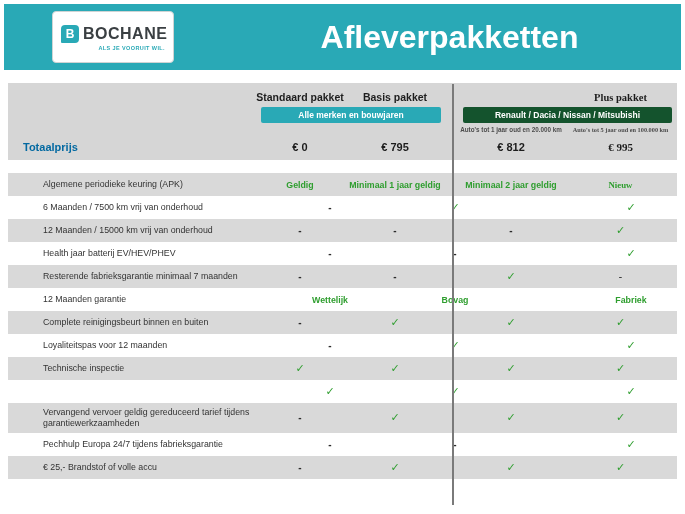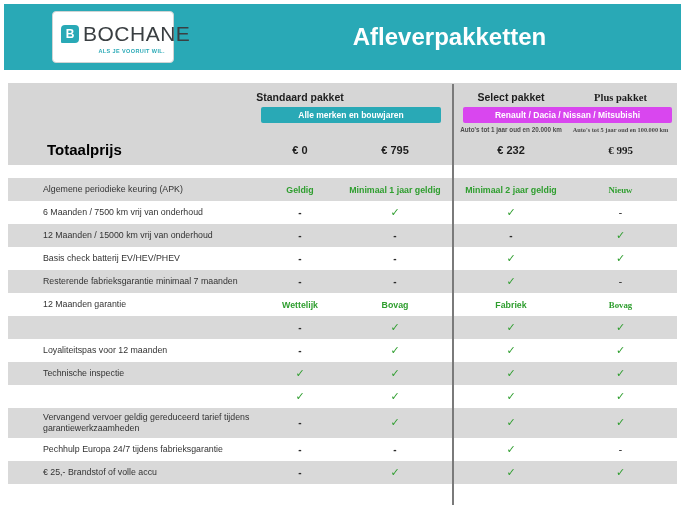--- a/index.html
+++ b/index.html
@@ -32,30 +32,30 @@
   .logo-icon{
     width:18px;height:18px;
     background:#29a9b6;
     color:#ffffff;
     border-radius:4px 4px 4px 1px;
     font-size:12px;font-weight:bold;
     display:flex;align-items:center;justify-content:center;
     flex:0 0 auto;
   }
   .brand{
-    font-size:21px;font-weight:normal;color:#3a3f42;letter-spacing:.5px;
+    font-size:16px;font-weight:bold;color:#3a3f42;letter-spacing:.5px;
   }
   .tagline{
     font-size:5.5px;color:#29a9b6;font-weight:bold;
     letter-spacing:.4px;text-align:right;margin-top:2px;
   }
   .page-title{
     flex:1;text-align:center;
     padding-left:44px;
-    color:#ffffff;font-size:24px;font-weight:bold;
+    color:#ffffff;font-size:32px;font-weight:bold;
   }
 
   
   .grid{
     display:grid;
     grid-template-columns:248px 88px 102px 12px 106px 113px;
     align-items:center;
   }
   .label{grid-column:1;}
   .c0{grid-column:2;}
@@ -72,40 +72,40 @@
   .colhead{
     font-size:10.5px;font-weight:bold;color:#1d1d1d;
     text-align:center;padding:3px 0 4px 0;
   }
   .badge{
     color:#ffffff;font-size:8.5px;font-weight:bold;
     text-align:center;padding:3px 12px;border-radius:2px;
     margin:0 5px;
   }
   .badge.teal{background:#29a9b6;grid-column:2/4;}
-  .badge.gray{background:#d946ef;grid-column:5/7;}
+  .badge.gray{background:#14532d;grid-column:5/7;}
   .note{
     font-size:6.3px;font-weight:bold;color:#4c4c4c;
     text-align:center;padding-top:3px;
   }
   .price-row{padding-top:8px;}
   .price-label{
-    font-size:15px;font-weight:bold;color:#000000;
-    padding-left:39px;
+    font-size:11px;font-weight:bold;color:#0369a1;
+    padding-left:15px;
   }
   .price-val{
     font-size:11px;font-weight:bold;color:#1d1d1d;text-align:center;
   }
 
   .spacer{height:13px;}
 
   
   .frow{min-height:23px;}
   .frow.gray{background:#d9d9d9;}
-  .frow.white{background:#ffffff;}
+  .frow.white{background:#ffffff;gap:30px;}
   .fcell{font-size:8.8px;}
   .fcell.label{
     color:#333333;padding:4px 6px 4px 35px;line-height:1.25;
   }
   .fcell.val{
     text-align:center;font-weight:bold;
   }
   .fcell.val.green{color:#2f9e2f;}
   .fcell.val.dash{color:#2b2b2b;font-size:10px;}
   .fcell.val.check{font-size:11px;font-weight:normal;}
@@ -130,36 +130,36 @@
     <div class="tagline">ALS JE VOORUIT WIL.</div>
   </div>
   <div class="page-title">Afleverpakketten</div>
 </div>
 
 <div class="sheet">
 
   <div class="headband">
     <div class="grid">
       <div class="colhead c0">Standaard pakket</div>
-      <div class="colhead c2">Select pakket</div>
+      <div class="colhead c1">Basis pakket</div>
       <div class="colhead c3">Plus pakket</div>
     </div>
     <div class="grid">
       <div class="badge teal">Alle merken en bouwjaren</div>
       <div class="badge gray">Renault / Dacia / Nissan / Mitsubishi</div>
     </div>
     <div class="grid">
       <div class="note c2">Auto's tot 1 jaar oud en 20.000 km</div>
       <div class="note c3">Auto's tot 5 jaar oud en 100.000 km</div>
     </div>
     <div class="grid price-row">
       <div class="price-label label">Totaalprijs</div>
       <div class="price-val c0">€ 0</div>
       <div class="price-val c1">€ 795</div>
-      <div class="price-val c2">€ 232</div>
+      <div class="price-val c2">€ 812</div>
       <div class="price-val c3">€ 995</div>
     </div>
   </div>
 
   <div class="spacer"></div>
 
   <div id="feature-rows">
       <div class="frow grid gray">
         <div class="fcell label">Algemene periodieke keuring (APK)</div>
         <div class="fcell val c0 green">Geldig</div>
@@ -175,41 +175,42 @@
         <div class="fcell val c3 dash">-</div>
       </div>
       <div class="frow grid gray">
         <div class="fcell label">12 Maanden / 15000 km vrij van onderhoud</div>
         <div class="fcell val c0 dash">-</div>
         <div class="fcell val c1 dash">-</div>
         <div class="fcell val c2 dash">-</div>
         <div class="fcell val c3 green check">✓</div>
       </div>
       <div class="frow grid white">
-        <div class="fcell label">Basis check batterij EV/HEV/PHEV</div>
+        <div class="fcell label">Health jaar batterij EV/HEV/PHEV</div>
         <div class="fcell val c0 dash">-</div>
         <div class="fcell val c1 dash">-</div>
         <div class="fcell val c2 green check">✓</div>
         <div class="fcell val c3 green check">✓</div>
       </div>
       <div class="frow grid gray">
         <div class="fcell label">Resterende fabrieksgarantie minimaal 7 maanden</div>
         <div class="fcell val c0 dash">-</div>
         <div class="fcell val c1 dash">-</div>
         <div class="fcell val c2 green check">✓</div>
         <div class="fcell val c3 dash">-</div>
       </div>
       <div class="frow grid white">
         <div class="fcell label">12 Maanden  garantie</div>
         <div class="fcell val c0 green">Wettelijk</div>
         <div class="fcell val c1 green">Bovag</div>
         <div class="fcell val c2 green">Fabriek</div>
         <div class="fcell val c3 green">Bovag</div>
       </div>
       <div class="frow grid gray">
+        <div class="fcell label">Complete reinigingsbeurt binnen en buiten</div>
         <div class="fcell val c0 dash">-</div>
         <div class="fcell val c1 green check">✓</div>
         <div class="fcell val c2 green check">✓</div>
         <div class="fcell val c3 green check">✓</div>
       </div>
       <div class="frow grid white">
         <div class="fcell label">Loyaliteitspas voor 12 maanden</div>
         <div class="fcell val c0 dash">-</div>
         <div class="fcell val c1 green check">✓</div>
         <div class="fcell val c2 green check">✓</div>

